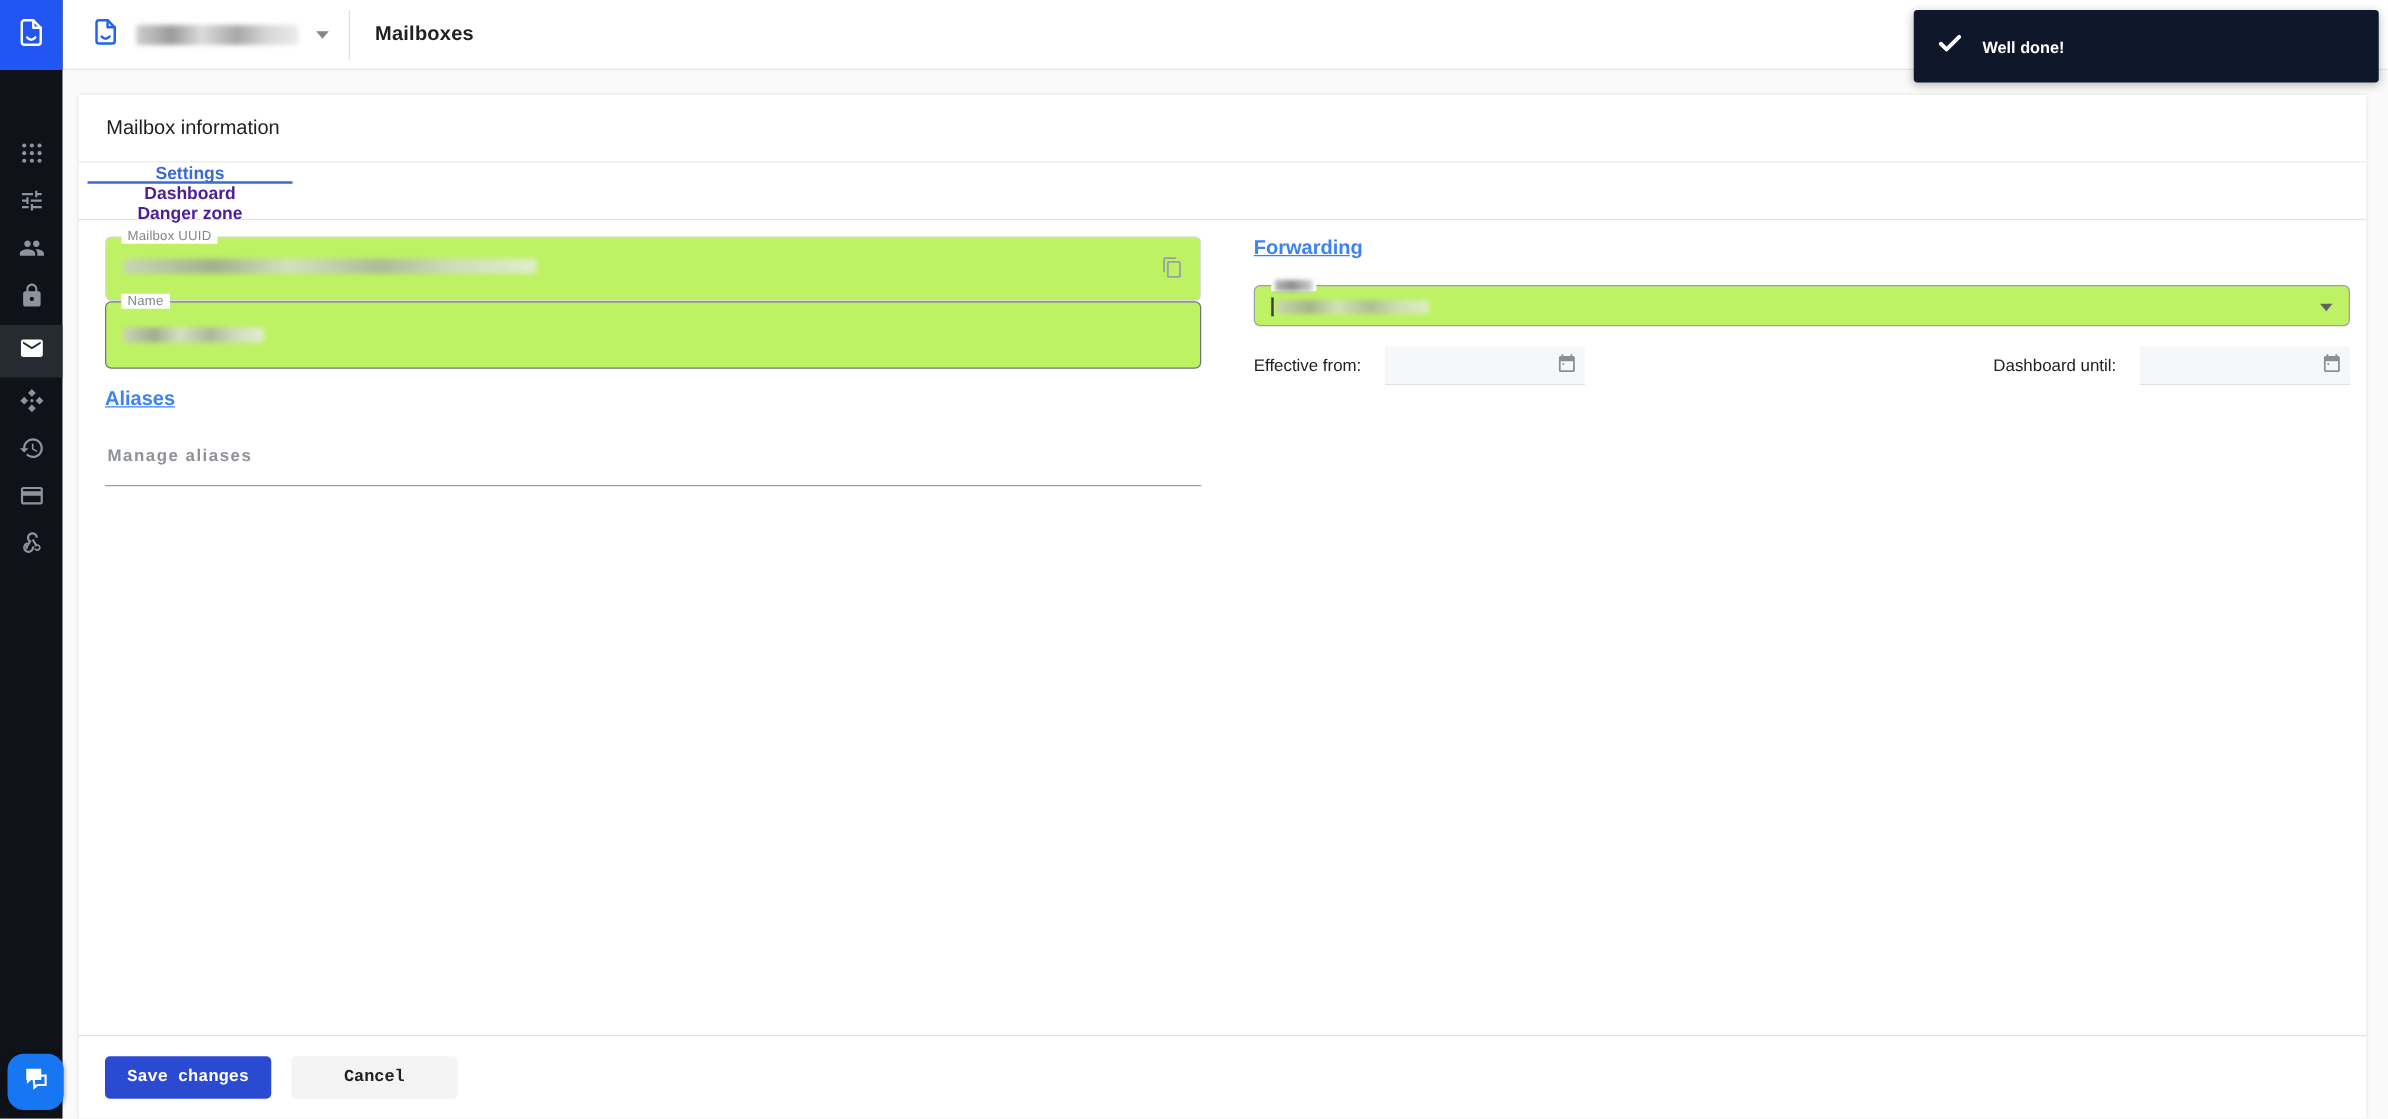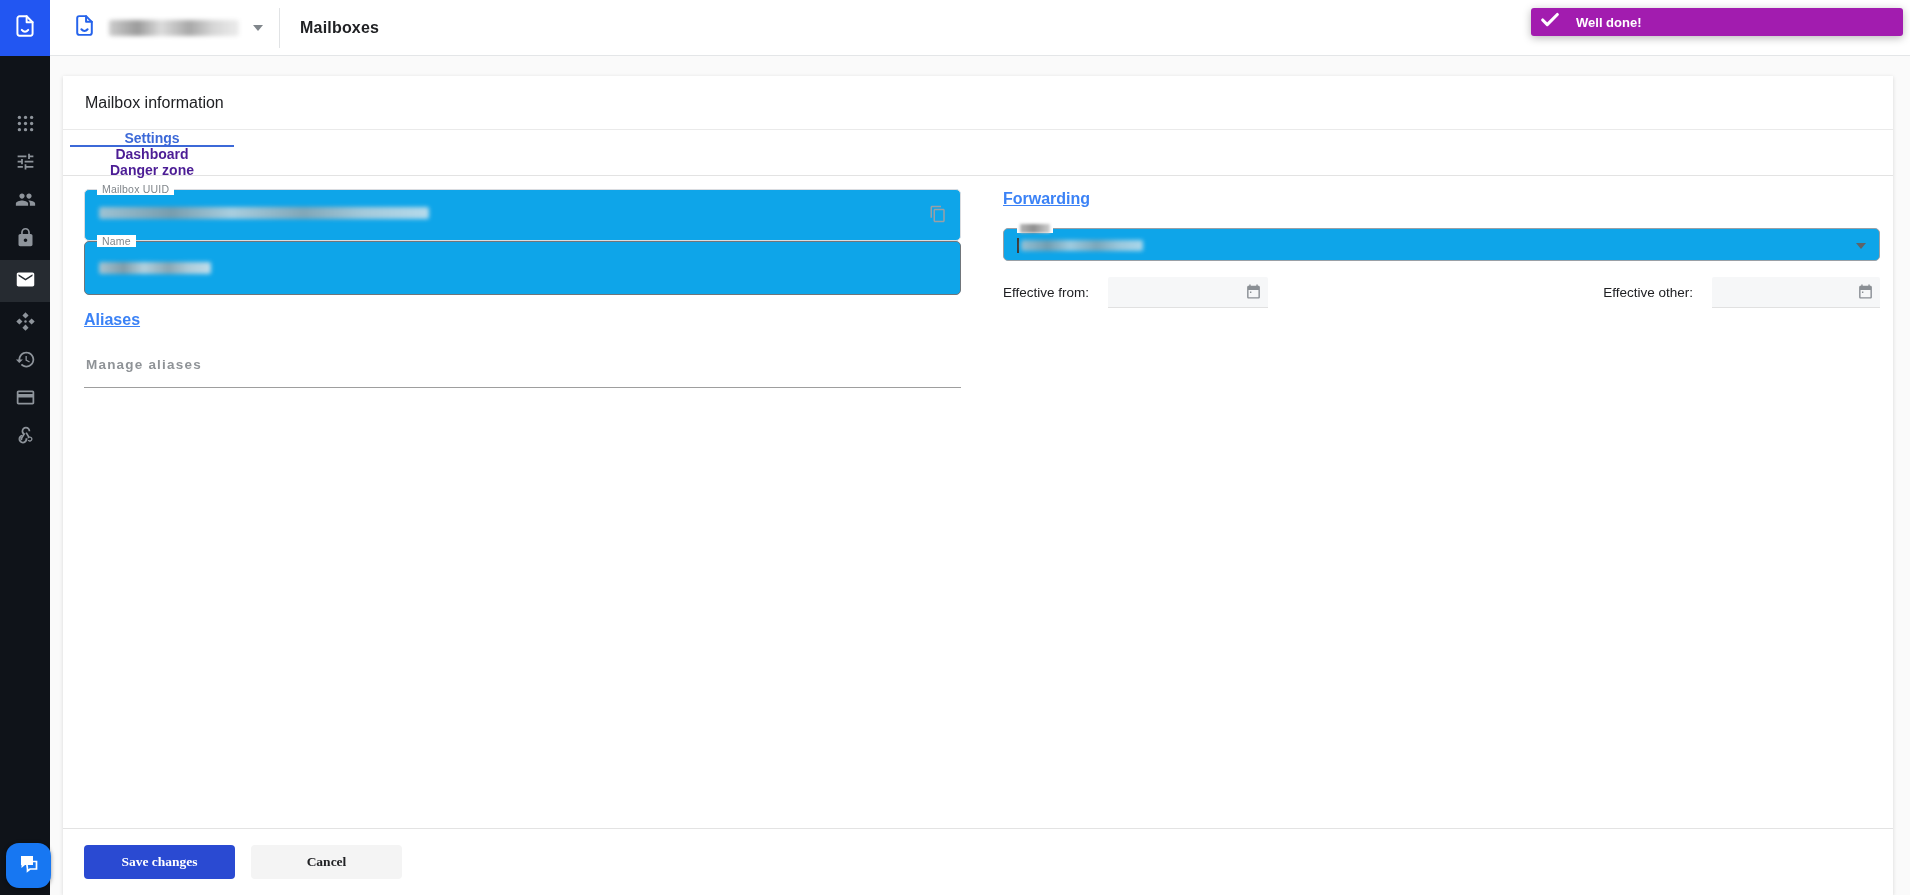--- a/index.html
+++ b/index.html
@@ -48,23 +48,23 @@
   .org-blur { width:130px; height:16px; margin-left:12px; }
   .caret-down {
     width:0; height:0; margin-left:14px;
     border-left:5px solid transparent; border-right:5px solid transparent;
     border-top:6px solid #80868b;
   }
   .top-divider { width:1px; height:40px; background:#e1e3e5; margin:0 20px 0 16px; }
   .page-title { font-size:16px; font-weight:700; color:#202124; letter-spacing:.2px; }
   
   .toast {
-    position:absolute; top:8px; right:7px; width:372px; height:28px;
-    background:#a21caf; border-radius:3px; z-index:50;
-    display:flex; align-items:center; padding-left:8px; gap:15px;
+    position:absolute; top:8px; right:7px; width:372px; height:58px;
+    background:#0f172a; border-radius:3px; z-index:50;
+    display:flex; align-items:center; padding-left:18px; gap:15px;
     box-shadow:0 2px 8px rgba(0,0,0,.28); cursor:pointer;
   }
   .toast-text { color:#fff; font-size:13px; font-weight:700; }
   
   .card {
     position:absolute; left:63px; top:76px; width:1830px; bottom:0;
     background:#ffffff; box-shadow:0 1px 4px rgba(0,0,0,.14); z-index:5;
   }
   .card-header {
     height:54px; display:flex; align-items:center; padding-left:22px;
@@ -80,21 +80,21 @@
   .tab.active::after {
     content:""; position:absolute; left:0; right:0; bottom:-1px; height:2px; background:#3c69d8;
   }
   
   .col { position:absolute; top:100px; width:877px; }
   .col-left  { left:21px; }
   .col-right { left:940px; }
   .section-heading { font-size:16px; font-weight:700; color:#3b82f6;text-decoration:underline; }
 
   .mat-field {
-    position:relative; border:1px solid #dadce0; border-radius:5px; background:#0ea5e9;
+    position:relative; border:1px solid #dadce0; border-radius:5px; background:#bef264;
   }
   .mat-field .float-label {
     position:absolute; top:-7px; left:12px; background:#fff; padding:0 5px;
     font-size:10.5px; color:#80868b; letter-spacing:.2px;
   }
   .field-uuid { margin-top:13px; height:52px; }
   .field-name { height:54px; border:1.5px solid #70757a; }
   .uuid-blur { position:absolute; left:14px; top:17px; width:330px; height:12px; opacity:.75; }
   .name-blur { position:absolute; left:14px; top:20px; width:112px; height:12px; opacity:.8; }
   .copy-btn {
@@ -162,22 +162,22 @@
   }
   .cal-btn svg { width:17px; height:17px; fill:#8a8f94; }
   .row-active-fwd { margin-top:24px; }
 
   
   .card-footer {
     position:absolute; left:0; right:0; bottom:0; height:67px;
     border-top:1px solid #e3e3e3; display:flex; align-items:center; padding:0 21px; gap:16px;
   }
   .btn {
-    height:34px; width:151px; border:none; border-radius:4px; cursor:pointer;
-    font-family:Liberation Serif, serif; font-size:13.5px; font-weight:700;
+    height:34px; width:133px; border:none; border-radius:4px; cursor:pointer;
+    font-family:Liberation Mono, monospace; font-size:13.5px; font-weight:700;
   }
   .btn-primary { background:#2a4ad2; color:#ffffff; }
   .btn-secondary { background:#f4f4f4; color:#202124; }
 </style>
 </head>
 <body>
 
 <aside class="sidebar">
   <div class="logo-tile">
     <span>
@@ -355,21 +355,21 @@
           <div class="cal-btn">
             <span>
               <svg viewBox="0 0 24 24">
                   <path d="M19 4h-1V2h-2v2H8V2H6v2H5c-1.11 0-1.99.9-1.99 2L3 20c0 1.1.89 2 2 2h14c1.1 0 2-.9 2-2V6c0-1.1-.9-2-2-2zm0 16H5V10h14v10zM9 14H7v-2h2v2z"></path>
                 </svg>
             </span>
           </div>
         </div>
       </div>
       <div class="date-group">
-        <span class="date-label">Effective other:</span>
+        <span class="date-label">Dashboard until:</span>
         <div class="date-input date-until">
           <div class="cal-btn">
             <span>
               <svg viewBox="0 0 24 24">
                   <path d="M19 4h-1V2h-2v2H8V2H6v2H5c-1.11 0-1.99.9-1.99 2L3 20c0 1.1.89 2 2 2h14c1.1 0 2-.9 2-2V6c0-1.1-.9-2-2-2zm0 16H5V10h14v10zM9 14H7v-2h2v2z"></path>
                 </svg>
             </span>
           </div>
         </div>
       </div>

